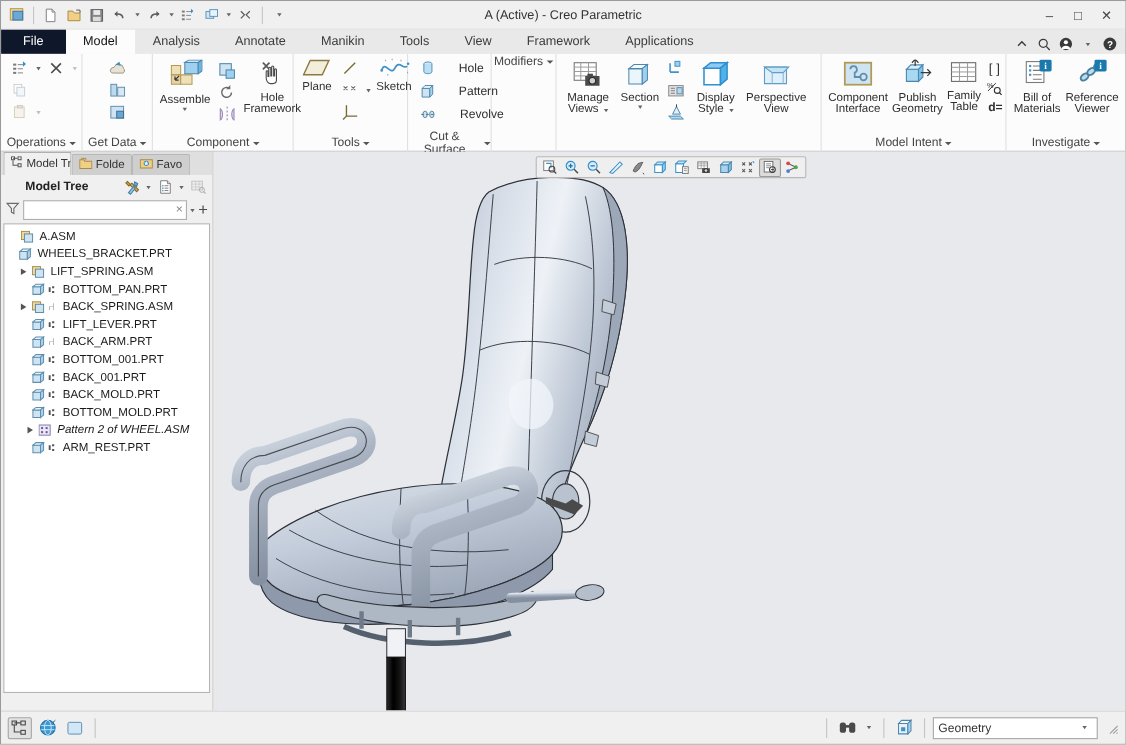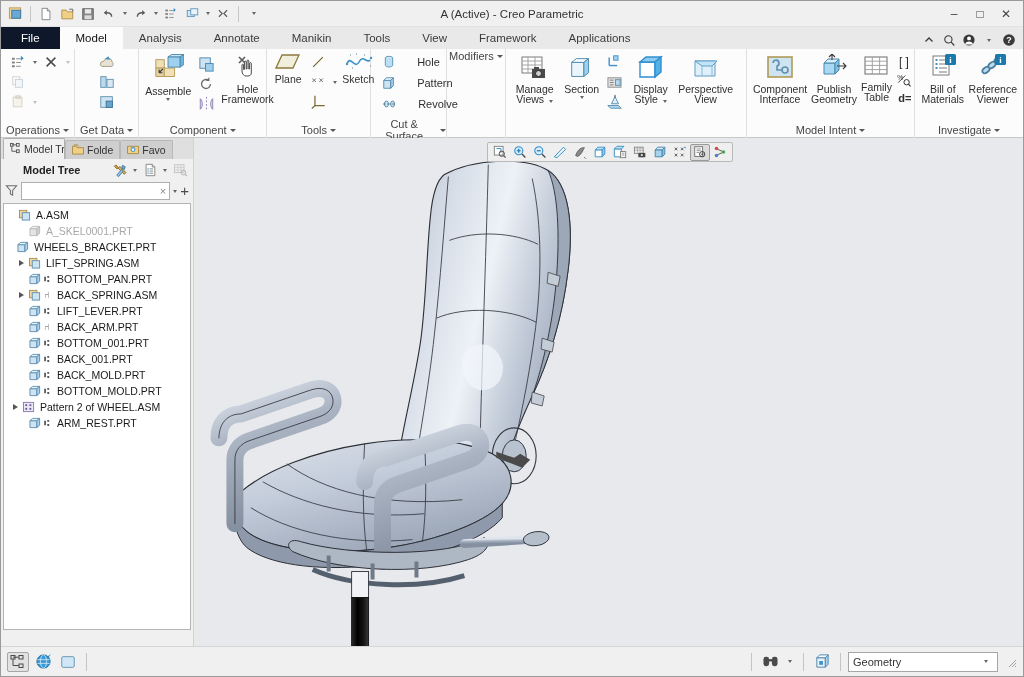--- a/index.html
+++ b/index.html
@@ -768,31 +768,20 @@
           <div class="tree-item" style="padding-left: 2px;">
             <div class="tree-pad"></div>
             <span style="width: 13px; height: 13px; flex: 0 0 auto; display: flex; align-items: center;">
               <svg width="12" height="12" viewBox="0 0 13 13">
                 <rect x="0.5" y="1.5" width="8" height="8" fill="#f0d9a0" stroke="#a98f4c"></rect>
                 <rect x="3.5" y="4" width="8" height="8" fill="#cfe4f2" stroke="#5f8fae"></rect>
               </svg>
             </span>
             <span style="margin-left: 2px;">A.ASM</span>
           </div>
-          <div class="tree-item ghost" style="padding-left: 12px;">
-            <div class="tree-pad"></div>
-            <span style="width: 13px; height: 13px; flex: 0 0 auto; display: flex; align-items: center;">
-              <svg width="12" height="12" viewBox="0 0 13 13">
-                <path d="M1 4h7.5v7.5H1z" fill="#e4e4e4" stroke="#b8b8b8"></path>
-                <path d="M1 4l3-2.5h7.5L8.5 4z" fill="#f2f2f2" stroke="#b8b8b8"></path>
-                <path d="M8.5 4l3-2.5v7.5l-3 2.5z" fill="#d2d2d2" stroke="#b8b8b8"></path>
-              </svg>
-            </span>
-            <span style="margin-left: 2px;">A_SKEL0001.PRT</span>
-          </div>
           <div class="tree-item" style="">
             <div class="tree-pad"></div>
             <span style="width: 13px; height: 13px; flex: 0 0 auto; display: flex; align-items: center;">
               <svg width="12" height="12" viewBox="0 0 13 13">
                 <path d="M1 4h7.5v7.5H1z" fill="#cfe4f2" stroke="#5f8fae"></path>
                 <path d="M1 4l3-2.5h7.5L8.5 4z" fill="#e8f4fc" stroke="#5f8fae"></path>
                 <path d="M8.5 4l3-2.5v7.5l-3 2.5z" fill="#a9d2ec" stroke="#5f8fae"></path>
               </svg>
             </span>
             <span style="margin-left: 2px;">WHEELS_BRACKET.PRT</span>
@@ -899,21 +888,21 @@
             <span style="width: 13px; height: 13px; flex: 0 0 auto; display: flex; align-items: center;">
               <svg width="12" height="12" viewBox="0 0 13 13">
                 <path d="M1 4h7.5v7.5H1z" fill="#cfe4f2" stroke="#5f8fae"></path>
                 <path d="M1 4l3-2.5h7.5L8.5 4z" fill="#e8f4fc" stroke="#5f8fae"></path>
                 <path d="M8.5 4l3-2.5v7.5l-3 2.5z" fill="#a9d2ec" stroke="#5f8fae"></path>
               </svg>
             </span>
             <span class="fp">⑆</span>
             <span style="margin-left: 2px;">BOTTOM_MOLD.PRT</span>
           </div>
-          <div class="tree-item" style="padding-left: 6px;">
+          <div class="tree-item" style="padding-left: 18px; font-style: italic;">
             <div class="twisty">
               <i></i>
             </div>
             <span style="width: 13px; height: 13px; flex: 0 0 auto; display: flex; align-items: center;">
               <svg width="12" height="12" viewBox="0 0 13 13">
                 <rect x="0.5" y="1.5" width="11" height="10" fill="#ece8f5" stroke="#8a7ab0"></rect>
                 <g fill="#6a5a9a">
                   <rect x="2.5" y="3.5" width="2" height="2"></rect>
                   <rect x="7" y="3.5" width="2" height="2"></rect>
                   <rect x="2.5" y="7.5" width="2" height="2"></rect>

